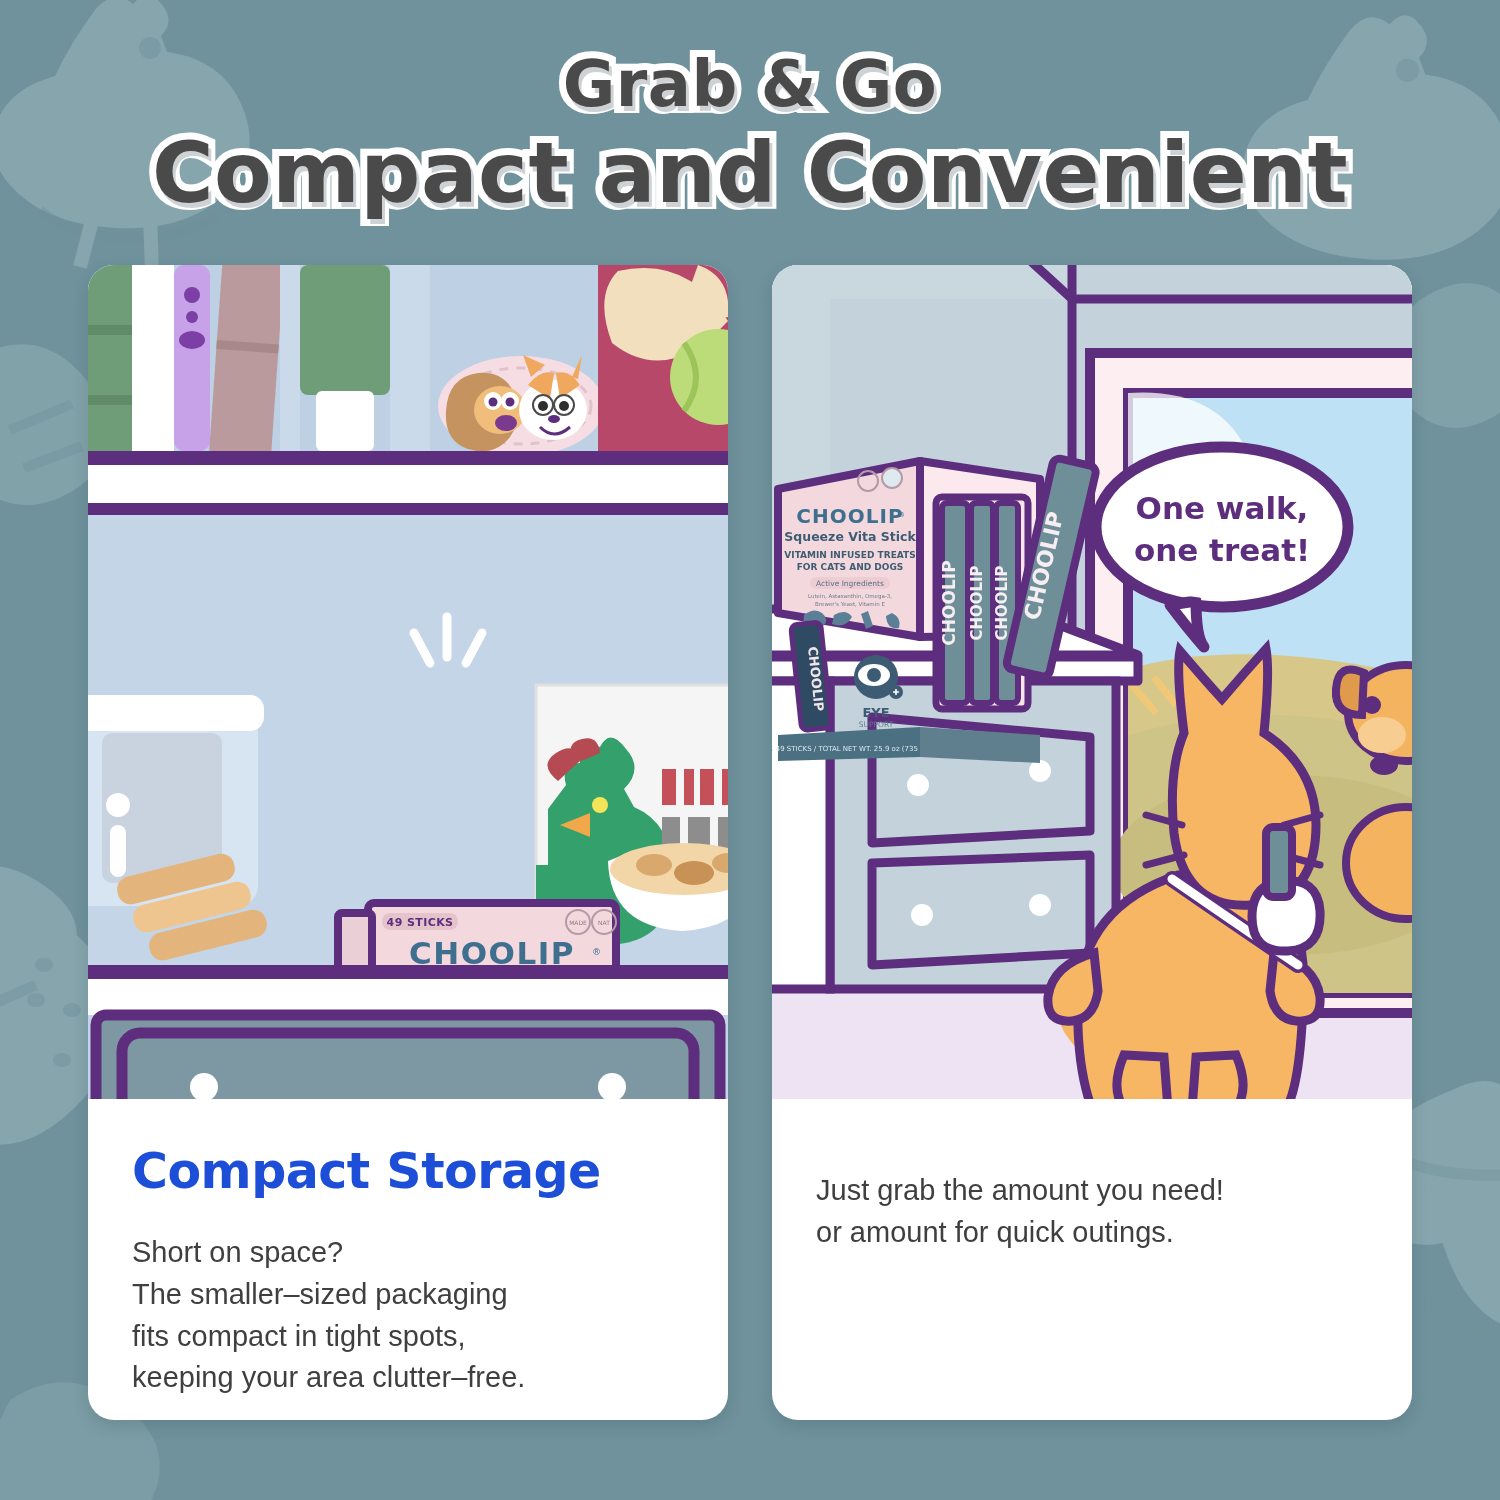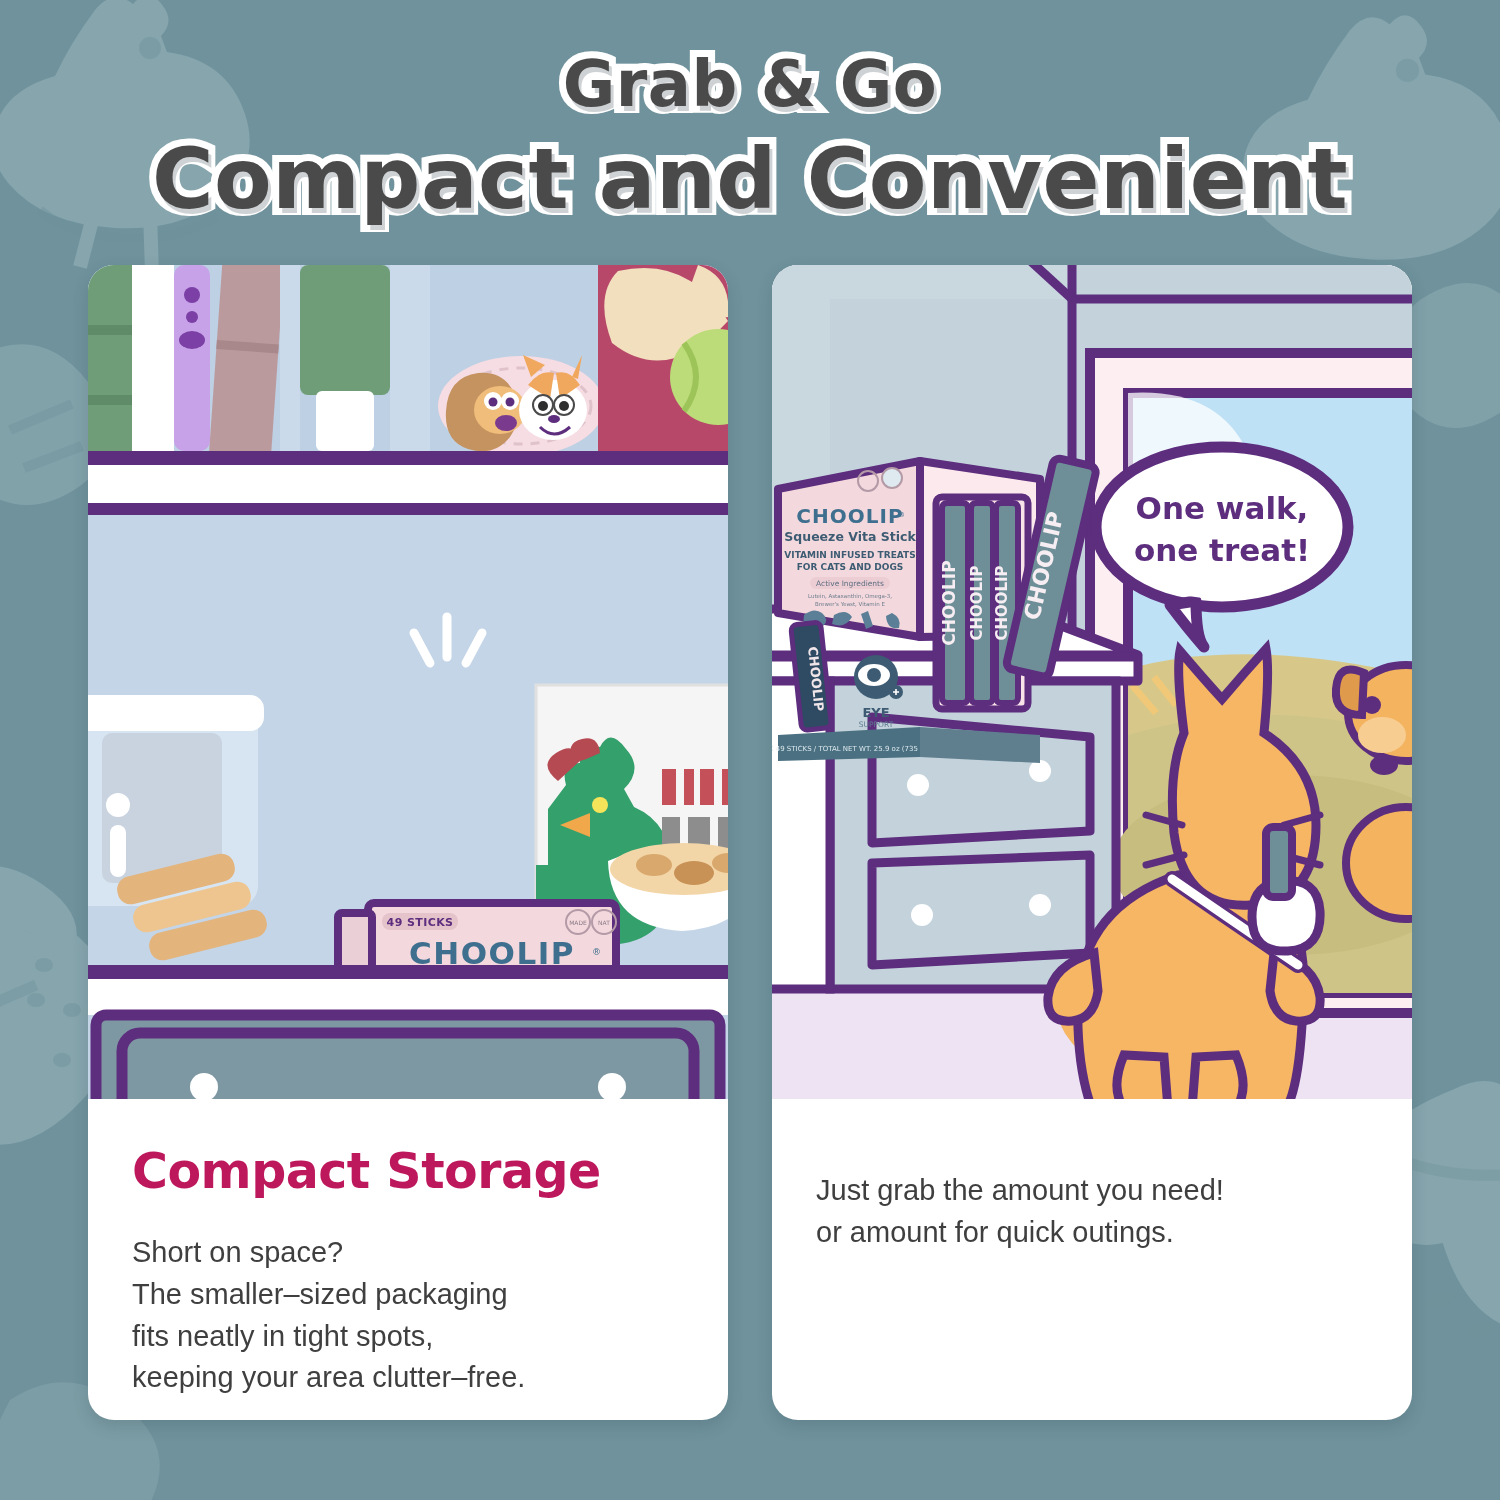--- a/index.html
+++ b/index.html
@@ -22,38 +22,38 @@
     font-family:"DejaVu Sans", sans-serif;
     font-weight:bold;
     color:#4a4a4a;
     letter-spacing:0.5px;
     line-height:1.02;
     -webkit-text-stroke:14px #ffffff;
     paint-order: stroke fill;
     text-shadow: 3px 5px 0 rgba(80,95,100,0.28);
   }
   #title-1 { font-size:64px; }
-  #title-2 { font-size:84px; margin-top:20px; }
+  #title-2 { font-size:84px; margin-top:14px; }
 
   
   #cards { position:absolute; top:265px; left:88px; width:1324px; height:1155px;
            display:flex; justify-content:space-between; z-index:4; }
   .card {
     width:640px; height:1155px;
     background:#ffffff;
     border-radius:26px;
     overflow:hidden;
     box-shadow: 0 6px 16px rgba(40,60,70,0.18);
     display:flex; flex-direction:column;
   }
   .scene { position:relative; width:640px; height:834px; overflow:hidden; }
   .card-text { padding:44px 44px 0 44px; }
   .card-title {
     font-family:"DejaVu Sans", sans-serif;
-    font-weight:bold; font-size:49px; color:#be185d;
+    font-weight:bold; font-size:49px; color:#1d4ed8;
     letter-spacing:-0.5px; margin-bottom:32px;
   }
   .card-body { font-size:29px; line-height:1.44; color:#3f3f3f;margin-top:27px; }
   .card-body span { display:block; }
 
   
   .o { position:absolute; }
   svg { display:block; }
 
   
@@ -331,21 +331,21 @@
         <circle cx="116" cy="122" r="14" fill="#ffffff"></circle>
         <circle cx="524" cy="122" r="14" fill="#ffffff"></circle>
       </svg>
     </div>
 
     <div class="card-text">
       <div class="card-title">Compact Storage</div>
       <div class="card-body">
         <span>Short on space?</span>
         <span>The smaller–sized packaging</span>
-        <span>fits neatly in tight spots,</span>
+        <span>fits compact in tight spots,</span>
         <span>keeping your area clutter–free.</span>
       </div>
     </div>
   </div>
 
   <div class="card">
 
     <div class="scene">
       <svg width="640" height="834" viewBox="0 0 640 834">
         <defs>

